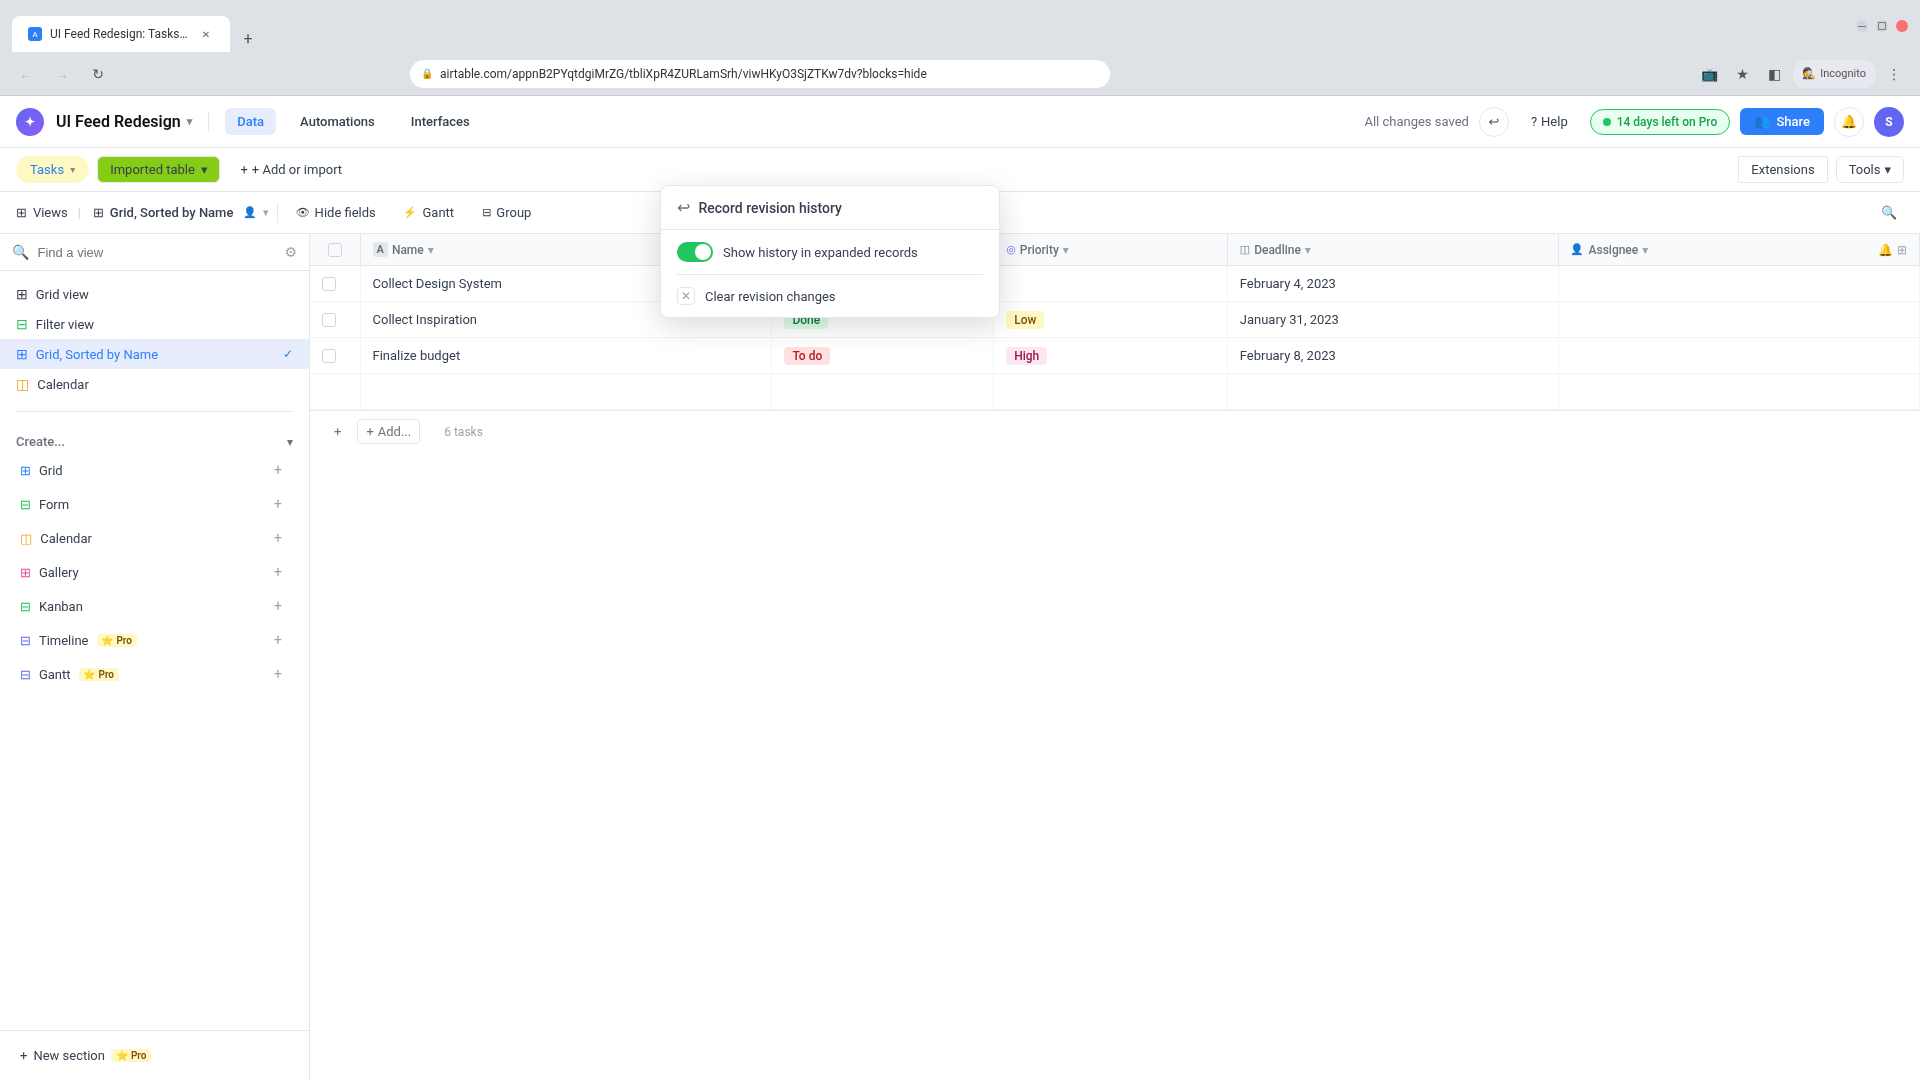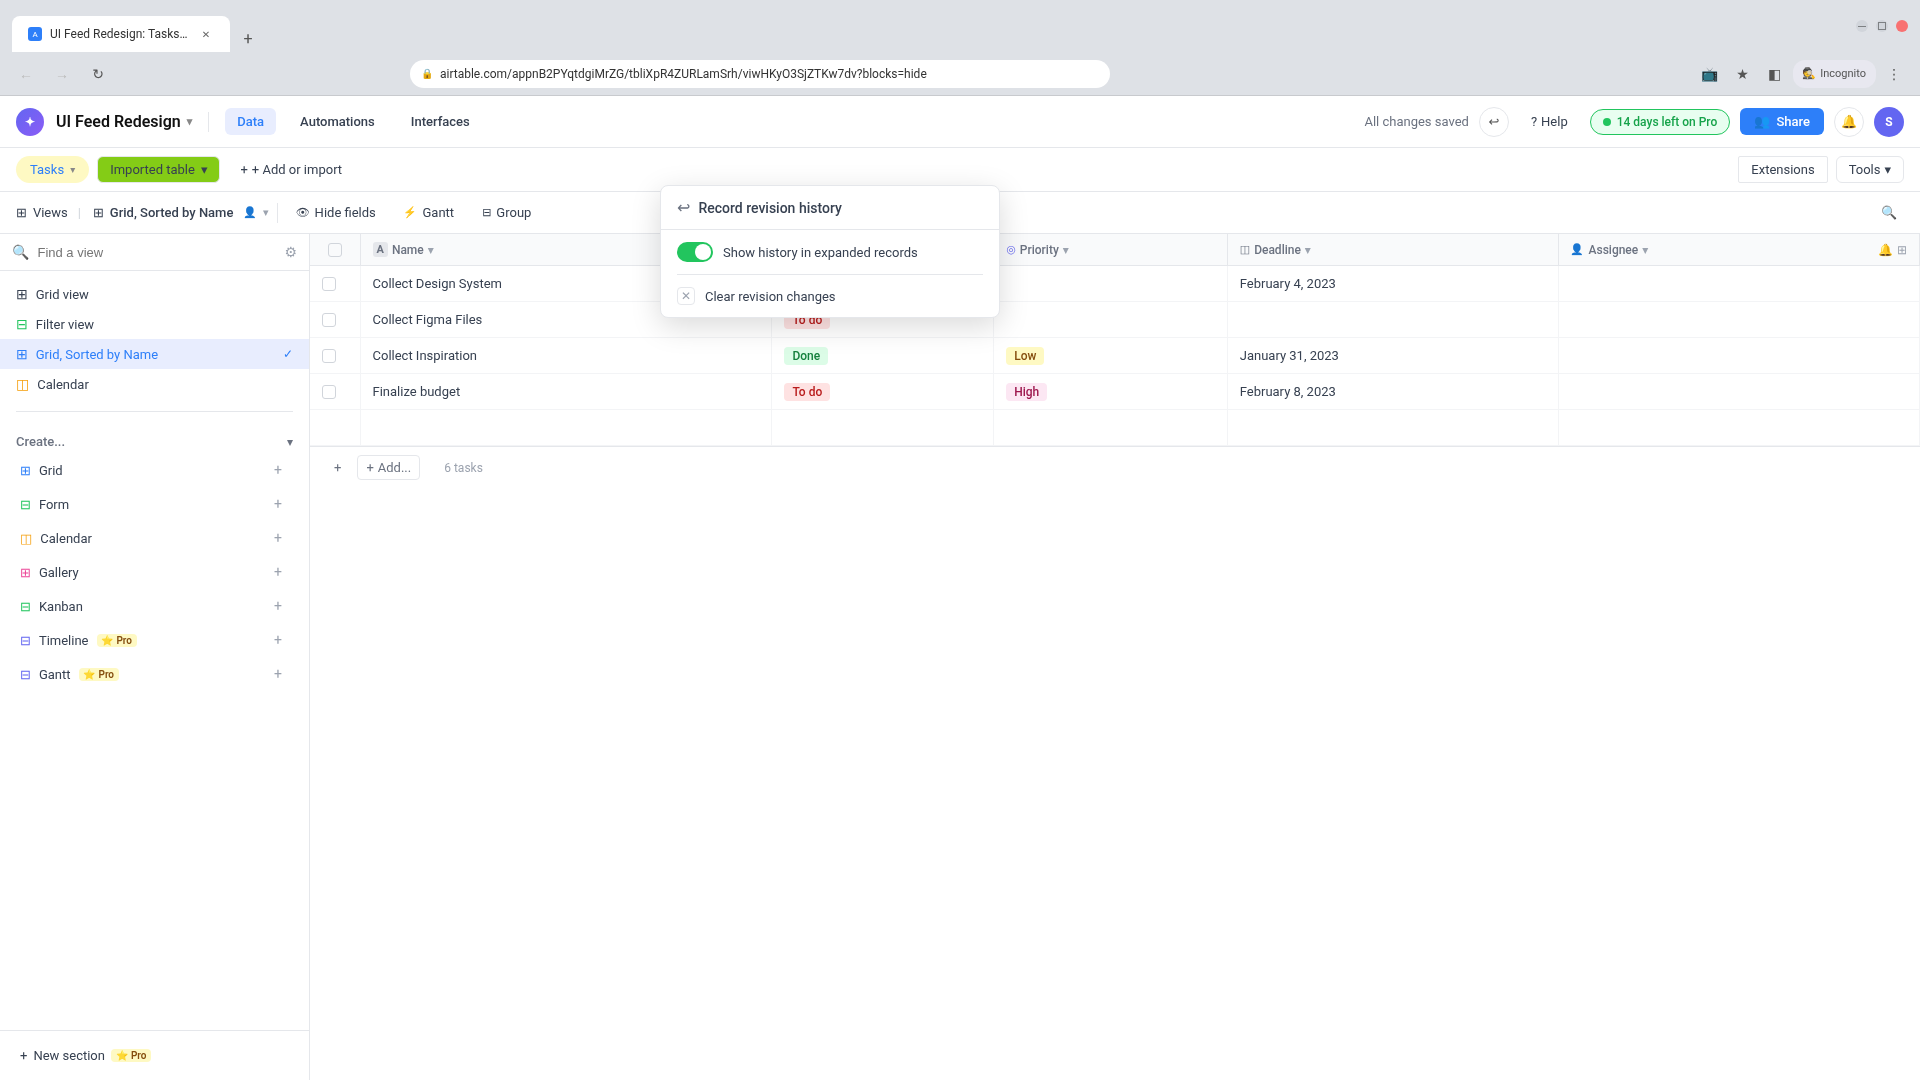--- a/index.html
+++ b/index.html
@@ -415,30 +415,20 @@
               <td>Collect Design System</td>
               <td><span class="status-badge status-inprogress">In pro</span></td>
               <td></td>
               <td>February 4, 2023</td>
               <td></td>
             </tr>
             <tr>
               <td>
                 <div class="checkbox"></div>
               </td>
-              <td>Collect Figma Files</td>
-              <td><span class="status-badge status-todo">To do</span></td>
-              <td></td>
-              <td></td>
-              <td></td>
-            </tr>
-            <tr>
-              <td>
-                <div class="checkbox"></div>
-              </td>
               <td>Collect Inspiration</td>
               <td><span class="status-badge status-done">Done</span></td>
               <td><span class="priority-badge priority-low">Low</span></td>
               <td>January 31, 2023</td>
               <td></td>
             </tr>
             <tr>
               <td>
                 <div class="checkbox"></div>
               </td>

